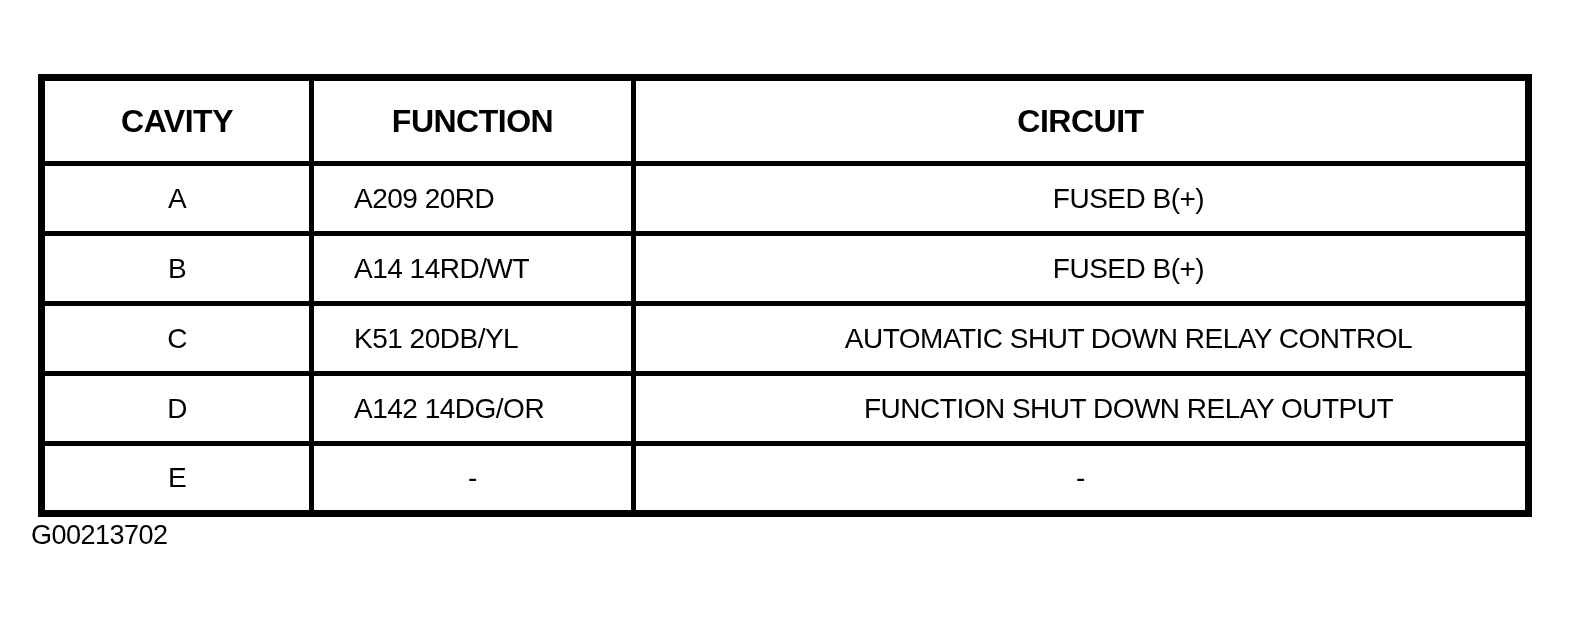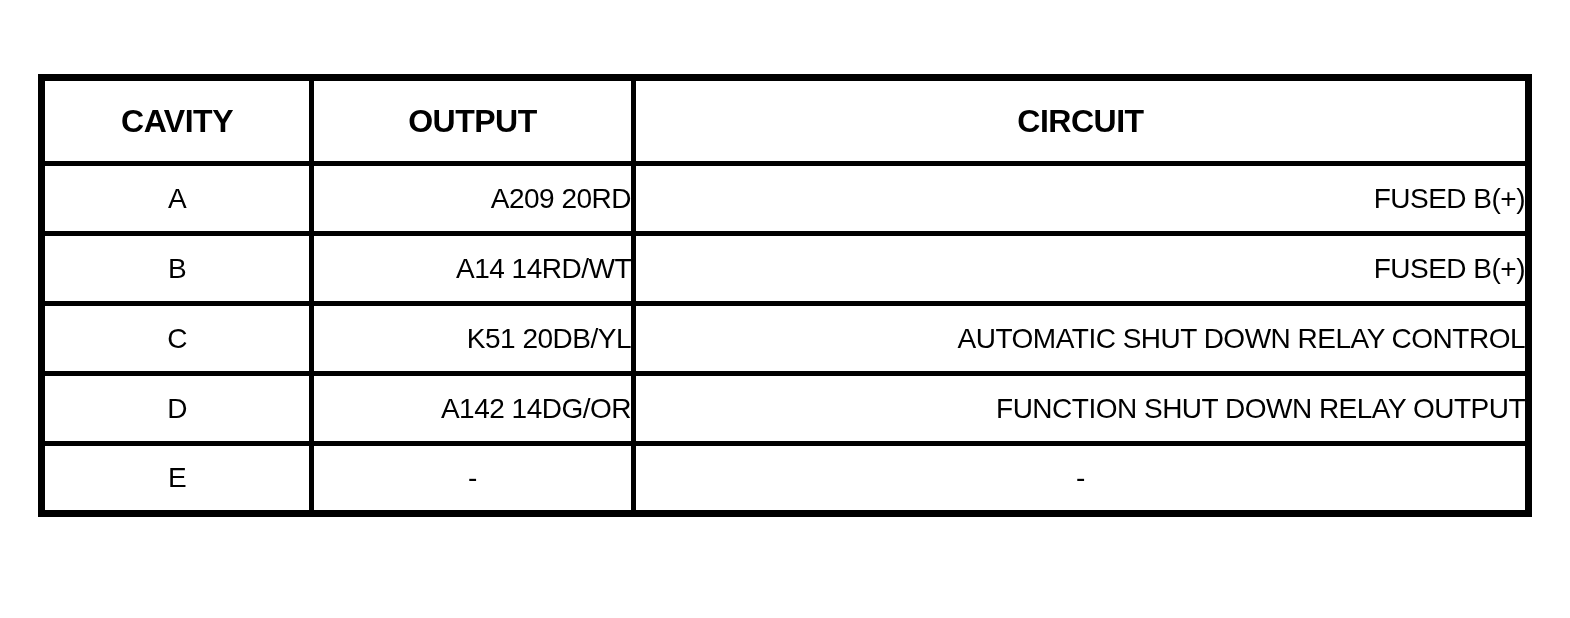--- a/index.html
+++ b/index.html
@@ -46,22 +46,22 @@
     font-weight: bold;
     letter-spacing: -0.5px;
     text-align: center;
   }
   .pinout td {
     font-size: 28px;
     font-weight: normal;
     letter-spacing: -0.5px;
   }
   td.cavity { text-align: center; }
-  td.circuit { text-align: right; padding-left: 40px; }
-  td.function { text-align: right; padding-left: 96px; }
+  td.circuit { text-align: left; padding-left: 40px; }
+  td.function { text-align: center; padding-left: 96px; }
   .pinout tbody tr:last-child td.circuit,
   .pinout tbody tr:last-child td.function {
     text-align: center;
     padding-left: 0;
   }
   .caption {
     position: absolute;
     left: 31px;
     top: 520px;
     font-size: 27px;
@@ -76,21 +76,21 @@
 
   <table class="pinout">
     <colgroup>
       <col class="c1">
       <col class="c2">
       <col class="c3">
     </colgroup>
     <thead>
       <tr class="header-row">
         <th class="cavity">CAVITY</th>
-        <th class="circuit">OUTPUT</th>
+        <th class="circuit">FUNCTION</th>
         <th class="function">CIRCUIT</th>
       </tr>
     </thead>
     <tbody>
       <tr class="data-row">
         <td class="cavity">A</td>
         <td class="circuit">A209 20RD</td>
         <td class="function">FUSED B(+)</td>
       </tr>
       <tr class="data-row">
@@ -109,14 +109,15 @@
         <td class="function">FUNCTION SHUT DOWN RELAY OUTPUT</td>
       </tr>
       <tr class="data-row">
         <td class="cavity">E</td>
         <td class="circuit">-</td>
         <td class="function">-</td>
       </tr>
     </tbody>
   </table>
 
+  <div class="caption">G00213702</div>
 
 </div>
 
 </body></html>

